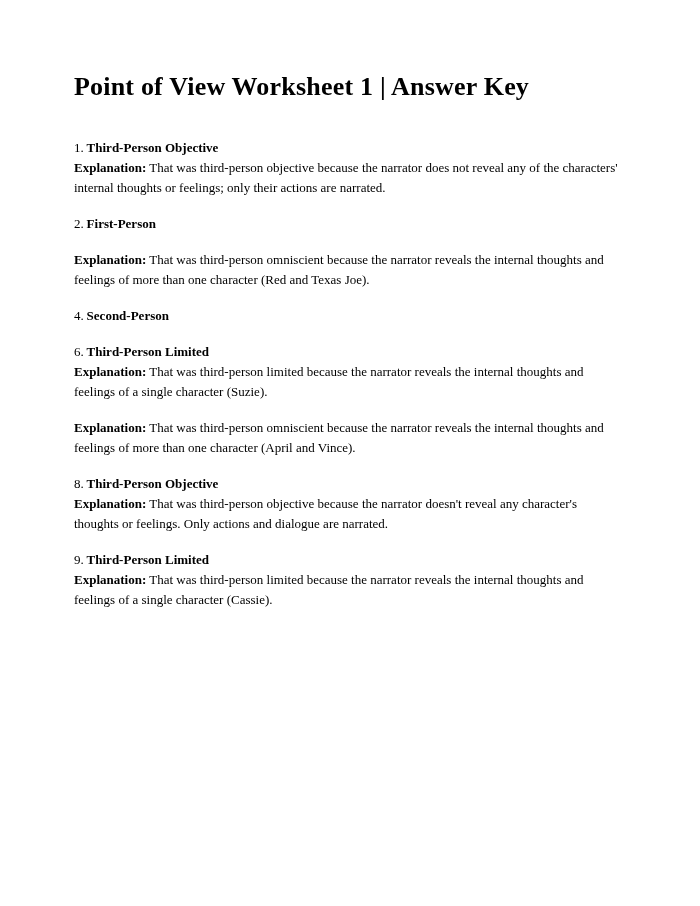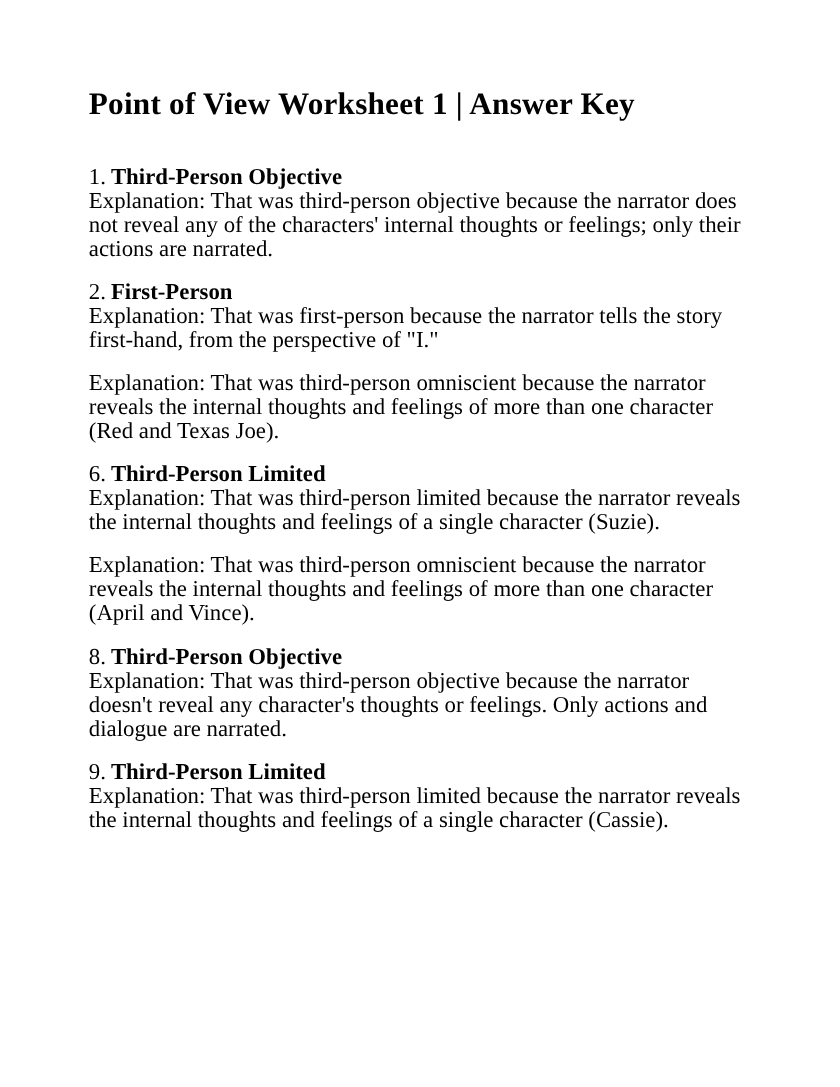--- a/index.html
+++ b/index.html
@@ -27,37 +27,37 @@
     font-size: 26px;
     font-weight: bold;
     line-height: 30px;
     letter-spacing: 0.2px;
   }
   .answer-list {
     max-width: 548px;
   }
   .item {
     margin: 0 0 16px 0;
-    font-size: 19px;
+    font-size: 13px;
     line-height: 20px;
   }
   .item-heading {
     font-weight: normal;
   }
   .item-number {
     margin-right: 0.22em;
   }
   .item-answer {
     font-weight: bold;
   }
   .item-explanation {
     margin: 0;
   }
   .explanation-label {
-    font-weight: normal;
+    font-weight: bold;
     margin-top: 45px;
   }
 </style>
 </head>
 <body>
 
 <div class="page">
   <h1 class="page-title">Point of View Worksheet 1 | Answer Key</h1>
   <div class="answer-list">
   <div class="item">
@@ -66,32 +66,32 @@
     </div>
     <p class="item-explanation">
       <span class="explanation-label">Explanation:</span><span class="explanation-text"> That was third-person objective because the narrator does not reveal any of the characters' internal thoughts or feelings; only their actions are narrated.</span>
     </p>
   </div>
 
   <div class="item">
     <div class="item-heading">
       <span class="item-number">2.</span><span class="item-answer">First-Person</span>
     </div>
-    <p class="item-explanation">
-      <span class="explanation-label">Explanation:</span><span class="explanation-text"> That was first-person because the narrator tells the story first-hand, from the perspective of "I."</span>
-    </p>
   </div>
 
   <div class="item">
     <p class="item-explanation">
       <span class="explanation-label">Explanation:</span><span class="explanation-text"> That was third-person omniscient because the narrator reveals the internal thoughts and feelings of more than one character (Red and Texas Joe).</span>
     </p>
   </div>
 
   <div class="item">
+    <div class="item-heading">
+      <span class="item-number">4.</span><span class="item-answer">Second-Person</span>
+    </div>
   </div>
 
 
   <div class="item">
     <div class="item-heading">
       <span class="item-number">6.</span><span class="item-answer">Third-Person Limited</span>
     </div>
     <p class="item-explanation">
       <span class="explanation-label">Explanation:</span><span class="explanation-text"> That was third-person limited because the narrator reveals the internal thoughts and feelings of a single character (Suzie).</span>
     </p>

